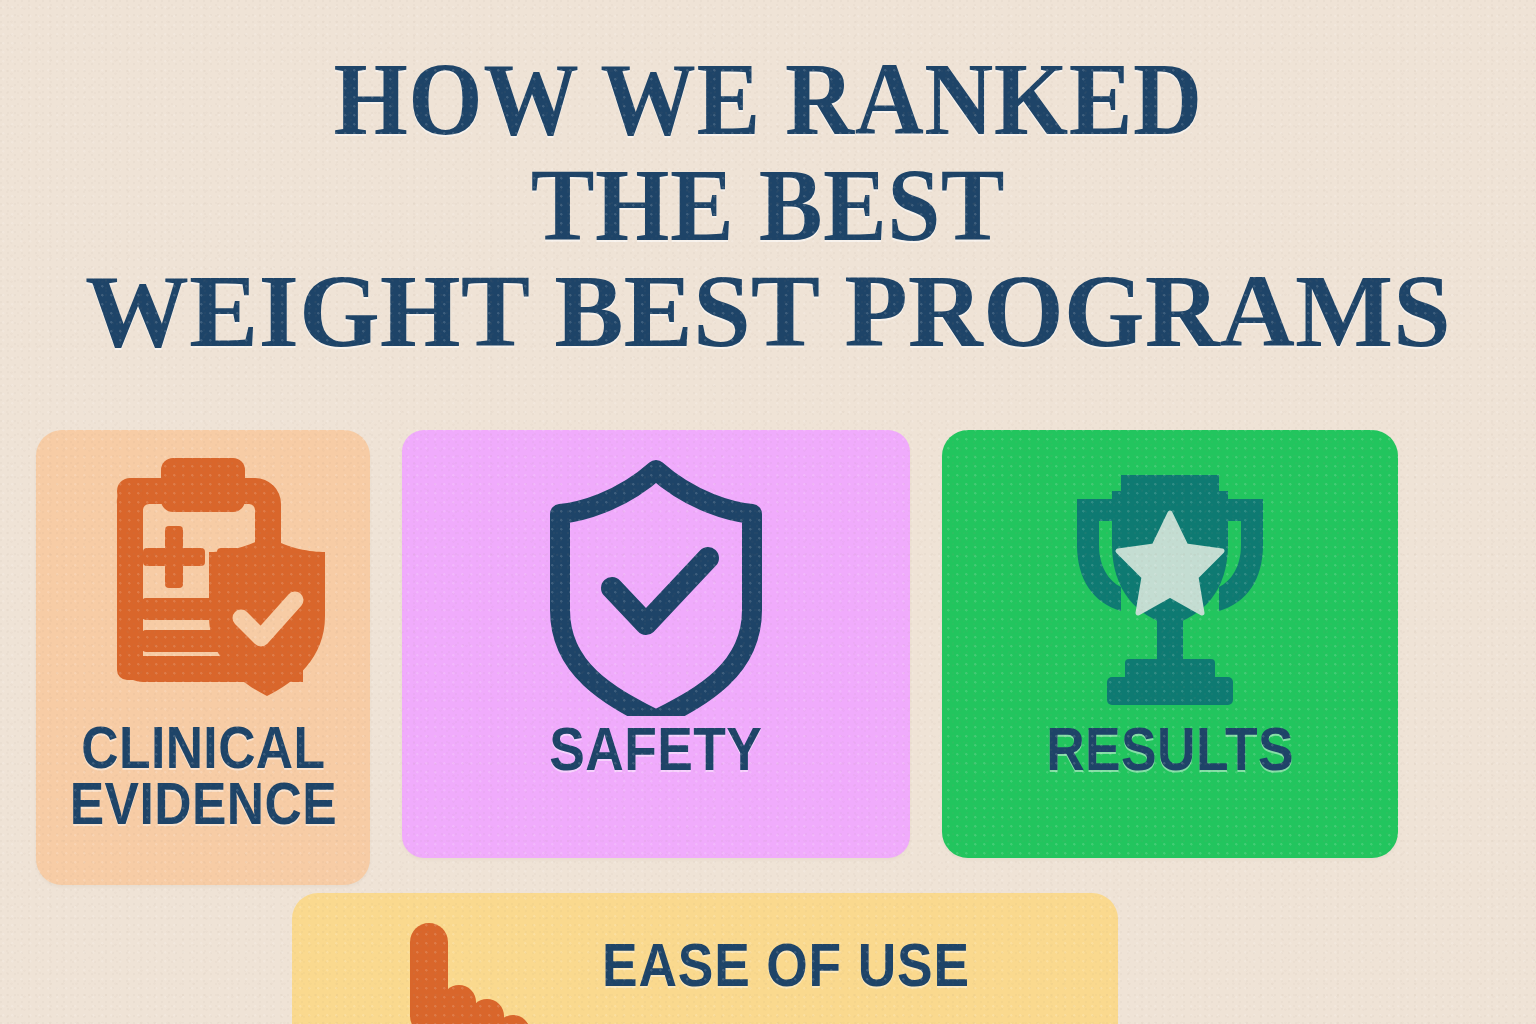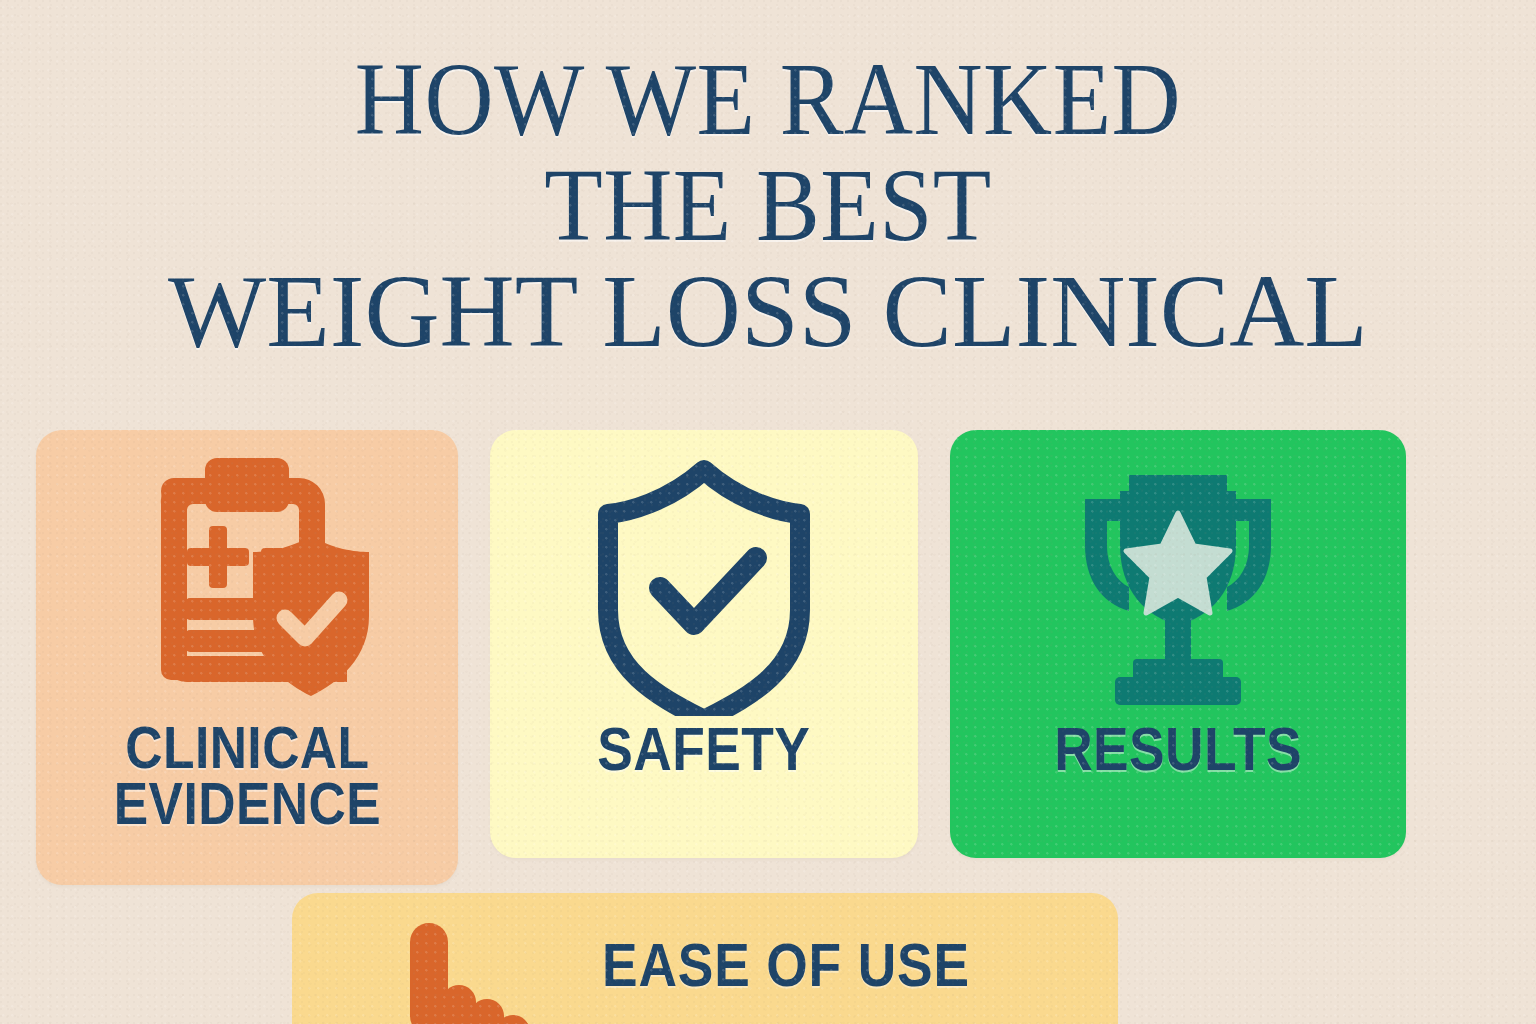--- a/index.html
+++ b/index.html
@@ -28,21 +28,21 @@
     background-size:7px 7px, 11px 11px, 9px 9px, 13px 13px;
     z-index:60;
   }
 
   
   #title {
     position:absolute;
     top:46px; left:0; right:0;
     text-align:center;
     font-family:"Liberation Serif", serif;
-    font-weight:400;
+    font-weight:700;
     color:#1e4468;
     line-height:1.02;
     letter-spacing:.5px;
     text-shadow:0 2px 0 rgba(255,255,255,.55);
     z-index:10;
   }
   #title .tl {
     display:block;
     white-space:nowrap;
     transform:scaleX(.92);
@@ -64,22 +64,22 @@
 
   .card {
     border-radius:26px;
     position:relative;
     display:flex;
     flex-direction:column;
     align-items:center;
     justify-content:flex-start;
     box-shadow:0 2px 3px rgba(120,100,80,.06);
   }
-  .card-ev  { width:422px; height:455px; background:#f7cca5; }
-  .card-sf  { width:428px; height:428px; background:#fef9c3; }
+  .card-ev  { width:334px; height:455px; background:#f7cca5; }
+  .card-sf  { width:508px; height:428px; background:#f0abfc;border-radius:22px; }
   .card-rs  { width:456px; height:428px; background:#22c55e; }
 
   .icon-wrap {
     flex:0 0 auto;
     display:flex;
     align-items:center;
     justify-content:center;
   }
   .card-ev .icon-wrap { height:290px; padding-top:22px; }
   .card-sf .icon-wrap { height:290px; padding-top:26px; }
@@ -129,21 +129,21 @@
     margin-top:36px;
     white-space:nowrap;
   }
 </style>
 </head>
 <body>
 
 <h1 id="title">
   <span class="tl tl1">HOW WE RANKED</span>
   <span class="tl tl2">THE BEST</span>
-  <span class="tl tl3">WEIGHT LOSS CLINICAL</span>
+  <span class="tl tl3">WEIGHT BEST PROGRAMS</span>
 </h1>
 
 <div id="cards">
 
   <div class="card card-ev">
     <div class="icon-wrap">
       <svg width="252" height="268" viewBox="0 0 252 268" aria-hidden="true">
         <g fill="#d9662b">
 
           <path d="M54 26 h46 v26 H72 a6 6 0 0 0 -6 6 v146 h-26 V52 a26 26 0 0 1 14 -26 z"></path>

